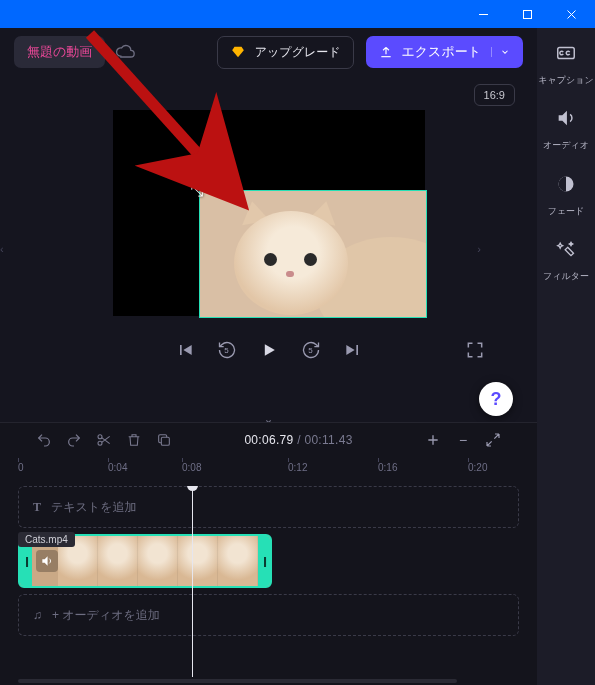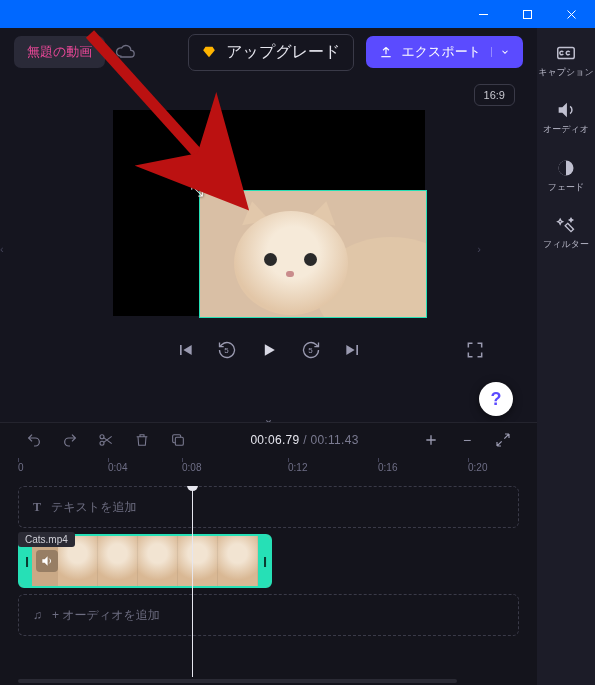--- a/index.html
+++ b/index.html
@@ -5,21 +5,21 @@
 html,body{margin:0;padding:0;background:#0e0e15;color:#c8c8d0;font-family:'Segoe UI',Meiryo,sans-serif;font-size:12px;overflow:hidden}
 .app{width:595px;height:685px;position:relative;background:#15151f;display:flex;flex-direction:column}
 .titlebar{height:28px;background:#0068ff;display:flex;align-items:center;justify-content:flex-end;padding:0 2px}
 .titlebar .win-btn{width:44px;height:28px;display:flex;align-items:center;justify-content:center;color:#fff;cursor:pointer}
 .main-row{flex:1;display:flex;min-height:0}
 .main-col{flex:1;display:flex;flex-direction:column;min-width:0}
 .toolbar{height:48px;display:flex;align-items:center;padding:0 14px;gap:12px}
 .title-pill{background:#2a2a38;border-radius:7px;padding:7px 13px;color:#ec4899;font-size:13px}
 .cloud-ico{color:#6e6e82;margin-left:-2px}
 .spacer{flex:1}
-.upgrade{display:flex;align-items:center;gap:10px;border:1px solid #3a3a48;border-radius:7px;padding:7px 13px;font-size:16px;color:#e6e6ee}
+.upgrade{display:flex;align-items:center;gap:10px;border:1px solid #3a3a48;border-radius:7px;padding:7px 13px;font-size:12px;color:#e6e6ee}
 .diamond{color:#ffb400;font-size:13px}
 .export{display:flex;align-items:center;gap:8px;background:#5b4bff;color:#fff;border-radius:7px;padding:7px 13px;font-size:13px}
 .export .chev{border-left:1px solid rgba(255,255,255,.35);padding-left:8px;margin-left:2px}
 .preview-area{flex:1;position:relative;display:flex;flex-direction:column;align-items:center;padding:10px 0 0 0}
 .aspect-pill{position:absolute;top:8px;right:22px;border:1px solid #3a3a48;border-radius:6px;padding:4px 9px;font-size:11px;color:#c8c8d0}
 .canvas{width:312px;height:206px;background:#000;position:relative;margin-top:24px}
 .clip-sel{position:absolute;right:-2px;bottom:-2px;width:226px;height:126px;border:1.5px solid #26e0b6;background:#d9bfa5;overflow:hidden}
 .cat-ear-l,.cat-ear-r{position:absolute;width:0;height:0;border-left:14px solid transparent;border-right:14px solid transparent;border-bottom:22px solid #e2c8ab;top:10px}
 .cat-ear-l{left:40px;transform:rotate(-10deg)}
 .cat-ear-r{left:110px;transform:rotate(12deg)}
@@ -32,25 +32,25 @@
 .transport{display:flex;align-items:center;justify-content:center;gap:22px;margin-top:14px;height:40px;width:312px;position:relative}
 .transport .ico{width:20px;height:20px;display:flex;align-items:center;justify-content:center;color:#9a9ab0;cursor:pointer}
 .transport .ico svg{width:20px;height:20px}
 .transport .ico.fs{position:absolute;right:-60px}
 .help-fab{position:absolute;right:24px;bottom:6px;width:34px;height:34px;border-radius:50%;background:#fff;color:#5b4bff;display:flex;align-items:center;justify-content:center;font-weight:700;font-size:18px;box-shadow:0 2px 8px rgba(0,0,0,.5)}
 .edge-handle-l,.edge-handle-r{position:absolute;top:0;bottom:0;width:14px;display:flex;align-items:center;color:#44445a;font-size:11px;cursor:pointer}
 .edge-handle-l{left:0;justify-content:flex-start}
 .edge-handle-r{right:56px;justify-content:flex-end}
 .collapse-chev{position:absolute;right:0;bottom:-4px;width:100%;text-align:center;color:#6e6e82}
 .side-rail{width:58px;background:#1c1c28;display:flex;flex-direction:column;align-items:center;padding-top:10px;gap:14px}
-.rail-item{display:flex;flex-direction:column;align-items:center;gap:3px;color:#b8b8c8;cursor:pointer;width:100%;padding:4px 0}
+.rail-item{display:flex;flex-direction:column;align-items:center;gap:11px;color:#b8b8c8;cursor:pointer;width:100%;padding:4px 0}
 .rail-item .ico{width:22px;height:22px;display:flex;align-items:center;justify-content:center}
 .rail-item .lbl{font-size:9px;text-align:center;line-height:1.15}
 .timeline{height:262px;background:#14141c;border-top:1px solid #24242e;display:flex;flex-direction:column;position:relative}
-.tl-toolbar{height:34px;display:flex;align-items:center;padding:0 26px;gap:20px;color:#7a7a90}
+.tl-toolbar{height:34px;display:flex;align-items:center;padding:0 36px;gap:14px;color:#7a7a90}
 .tl-toolbar .ico{cursor:pointer;width:16px;height:16px;display:flex;align-items:center;justify-content:center}
 .tl-toolbar .sep{flex:1}
 .time-disp{font-size:12px;letter-spacing:.3px}
 .time-disp .cur{color:#e6e6ee}
 .time-disp .tot{color:#7a7a90}
 .ruler{height:26px;position:relative;margin:0 18px;border-top:1px solid transparent;color:#6e6e86;font-size:10px}
 .ruler .tick{position:absolute;top:4px}
 .ruler .tick::before{content:"";position:absolute;left:0;top:-4px;width:1px;height:4px;background:#44445a}
 .playhead{position:absolute;top:0;bottom:0;width:1px;background:#e6e6ee;left:174px;z-index:5}
 .playhead::before{content:"";position:absolute;top:-6px;left:-5px;width:11px;height:11px;border-radius:50%;background:#e6e6ee}

